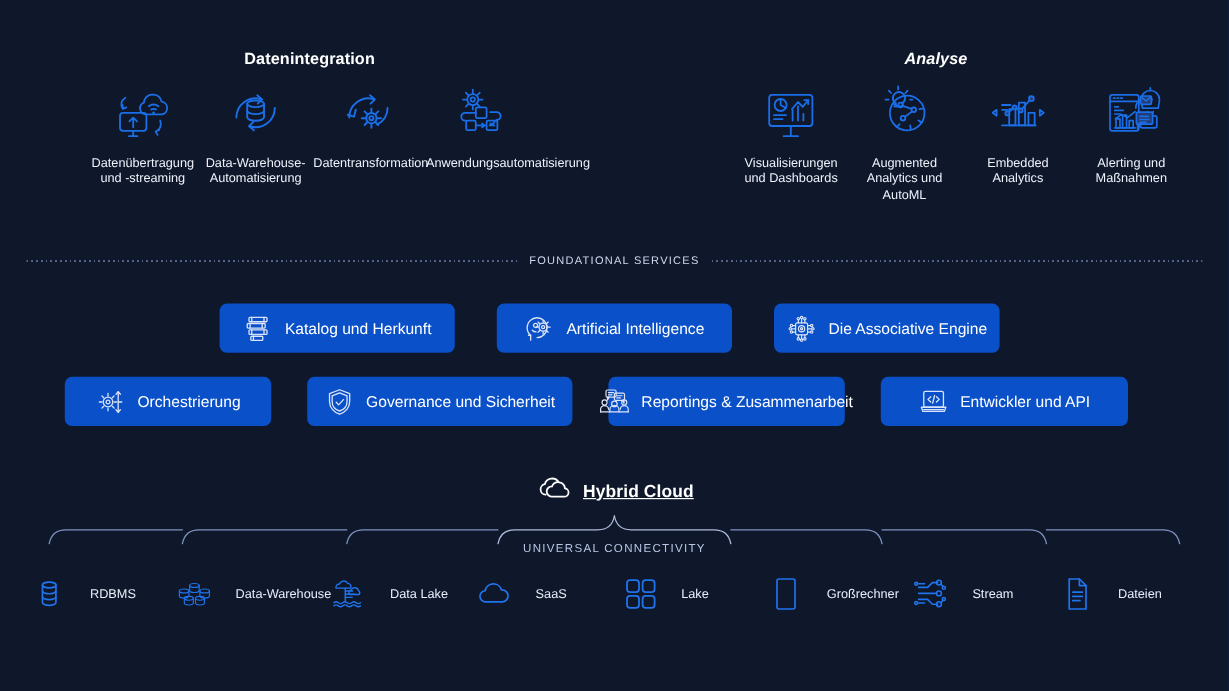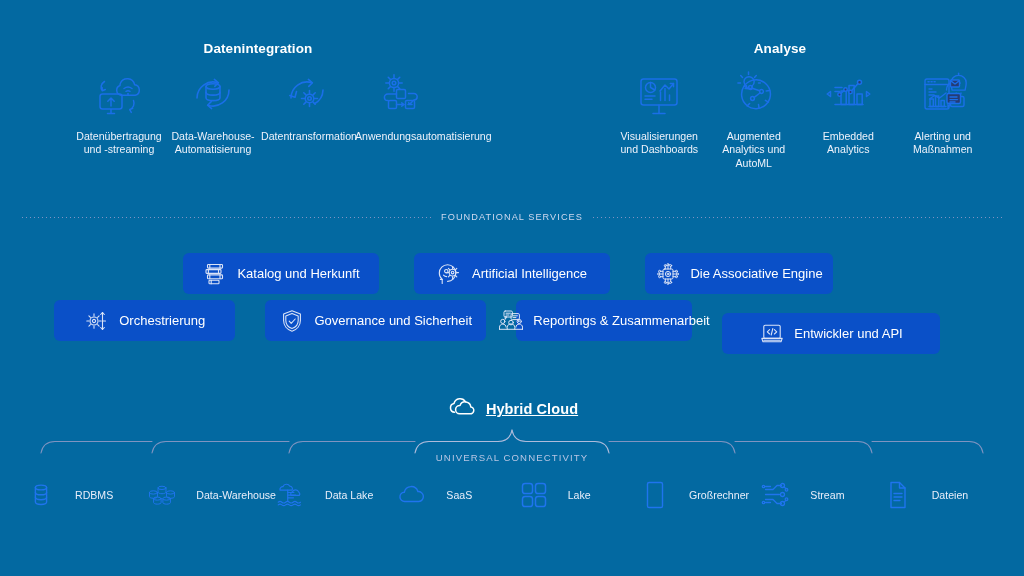--- a/index.html
+++ b/index.html
@@ -14,35 +14,35 @@
     overflow: hidden;
     font-family: "Liberation Sans", sans-serif;
     color: #ffffff;
     position: relative;
   }
   .stage {
     position: absolute;
     inset: 0;
     width: 1024px;
     height: 576px;
-    background: #0369a1;
+    background: #0f172a;
   }
 
   
   .group-title {
     position: absolute;
     font-size: 13.5px;
     font-weight: bold;
     color: #ffffff;
     letter-spacing: .1px;
     text-align: center;
     white-space: nowrap;
   }
   #group-title-integration { left: 170px; top: 41px; width: 176px; }
-  #group-title-analyse     { left: 690px; top: 41px; width: 180px; }
+  #group-title-analyse     { left: 690px; top: 41px; width: 180px; font-style: italic; }
 
   .cap-row {
     position: absolute;
     display: flex;
     align-items: flex-start;
   }
   #cap-row-integration { left: 72px;  top: 66px; width: 376px; }
   #cap-row-analyse     { left: 612px; top: 66px; width: 378px; }
 
   .cap-item {
@@ -89,21 +89,21 @@
     font-size: 9.2px;
     letter-spacing: 1.05px;
     color: #cfd9ef;
     white-space: nowrap;
     font-family: "Liberation Sans Narrow", "Liberation Sans", sans-serif;
   }
 
   
   .pill-row { position: absolute; display: flex; }
   #pill-row-1 { left: 183px; top: 253px; width: 658px; gap: 35px; }
-  #pill-row-2 { left: 54px;  top: 300px; width: 886px; gap: 30px; }
+  #pill-row-2 { left: 54px;  top: 314px; width: 886px; gap: 30px; }
 
   .pill {
     background: #0a50c8;
     border-radius: 6px;
     height: 41px;
     display: flex;
     align-items: center;
     justify-content: center;
     gap: 9px;
     padding: 0 14px;
@@ -121,22 +121,22 @@
   .pill-label {
     font-size: 13px;
     color: #ffffff;
     white-space: nowrap;
   }
   #pill-katalog      { width: 196px; }
   #pill-ai           { width: 196px; }
   #pill-associative  { width: 188px; }
   #pill-orchestrierung { width: 196px; }
   #pill-governance     { width: 224px; }
-  #pill-reportings     { width: 176px; }
-  #pill-entwickler     { width: 236px; margin-top: 13px; }
+  #pill-reportings     { width: 197px; }
+  #pill-entwickler     { width: 236px; }
 
   
   #hybrid-cloud {
     position: absolute;
     left: 0;
     top: 396px;
     width: 1024px;
     display: flex;
     align-items: center;
     justify-content: center;

